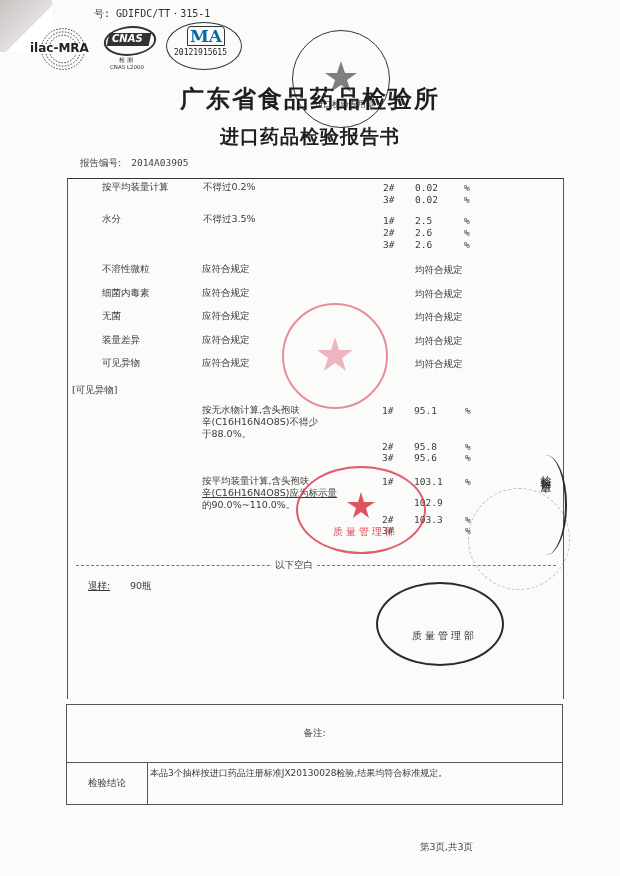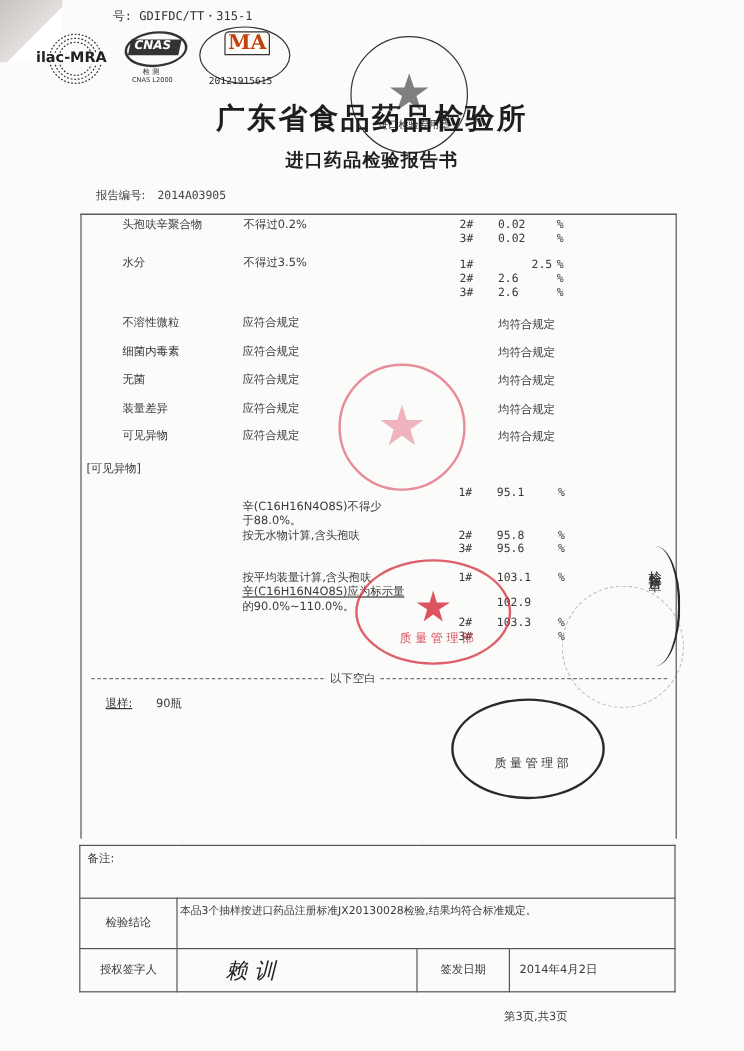--- a/index.html
+++ b/index.html
@@ -9,21 +9,21 @@
     font-family: "DejaVu Sans", "Liberation Sans", sans-serif;
     color: #2c2c2c;
   }
   .abs { position: absolute; }
   .fold {
     position: absolute; left: 0; top: 0; width: 52px; height: 52px;
     background: linear-gradient(135deg, #c9c4c2 0%, #e3dfde 55%, #ffffff 56%);
   }
   .docno { left: 62px; top: 7px; font-family: "DejaVu Sans Mono", monospace; font-size: 10px; color:#333;margin-left:32px; }
   .title { left: 0; width: 620px; text-align: center; top: 83px; font-family: "DejaVu Serif", serif; font-size: 24px; font-weight: bold; letter-spacing: 2px; color:#1e1e1e; }
-  .subtitle { left: 0; width: 620px; text-align: center; top: 124px; font-family: "DejaVu Sans", sans-serif; font-size: 15px; font-weight: bold; letter-spacing: 1px; color:#1e1e1e; }
+  .subtitle { left: 0; width: 620px; text-align: center; top: 124px; font-family: "DejaVu Sans", sans-serif; font-size: 19px; font-weight: bold; letter-spacing: 1px; color:#1e1e1e; }
   .repno { left: 80px; top: 157px; font-size: 9.5px; color:#444; }
   .repno span.v { margin-left: 10px; font-family:"DejaVu Sans Mono", monospace; }
 
   .frame { position:absolute; left: 67px; top: 178px; width: 495px; height: 520px; border-left: 1.2px solid #555; border-right: 1.2px solid #555; border-top: 1.5px solid #333; }
   .t { position:absolute; font-size: 9.5px; color:#3a3a3a; white-space: nowrap; }
   .mono { font-family: "DejaVu Sans Mono", "Liberation Mono", monospace; }
 
   .blank-line { position:absolute; left: 76px; top: 565px; width: 480px; border-top: 1px dashed #777; }
   .blank-label { position:absolute; left: 272px; top: 559px; padding: 0 3px; background:#fbfbfa; font-size: 9.5px; color:#444; }
 
@@ -59,53 +59,53 @@
 
 <div class="abs" style="left:104px;top:26px;width:52px;height:50px;">
   <div style="position:absolute;left:0;top:0;width:48px;height:26px;border:2px solid #333;border-radius:50%;transform:skewX(-12deg);"></div>
   <div style="position:absolute;left:4px;top:7px;width:42px;height:13px;background:#333;transform:skewX(-12deg);"></div>
   <span class="t" style="left:8px;top:7px;font-size:10px;font-weight:bold;font-style:italic;color:#fff;">CNAS</span>
   <span class="t" style="left:15px;top:30px;font-size:6px;color:#333;">检 测</span>
   <span class="t" style="left:6px;top:38px;font-size:5.5px;color:#333;">CNAS L2000</span>
 </div>
 
 <div class="abs" style="left:166px;top:22px;width:74px;height:46px;border:1.5px solid #333;border-radius:50%;">
-  <span class="t" style="left:20px;top:3px;font-size:17px;font-weight:bold;font-family:'DejaVu Serif',serif;color:#c2410c;border:1.5px solid #333;border-radius:4px 4px 0 0;padding:0 2px;line-height:18px;">MA</span>
-  <span class="t mono" style="left:7px;top:40px;font-size:8px;color:#222;">20121915615</span>
+  <span class="t" style="left:20px;top:3px;font-size:17px;font-weight:bold;font-family:'DejaVu Serif',serif;color:#0369a1;border:1.5px solid #333;border-radius:4px 4px 0 0;padding:0 2px;line-height:18px;">MA</span>
+  <span class="t mono" style="left:7px;top:25px;font-size:8px;color:#222;">20121915615</span>
 </div>
 
 <div class="stamp" style="left:292px;top:30px;width:96px;height:96px;border:1.5px solid #333;">
   <svg width="96" height="96" viewBox="0 0 96 96" style="position:absolute;left:0;top:0;">
     <polygon points="48,30 52,42 64,42 54,49 58,61 48,54 38,61 42,49 32,42 44,42" fill="#555" opacity=".75"></polygon>
   </svg>
   <span class="t" style="left:22px;top:68px;font-size:8.5px;color:#333;">进口检验专用章</span>
 </div>
 
 <div class="abs title">广东省食品药品检验所</div>
 <div class="abs subtitle">进口药品检验报告书</div>
 
 <div class="abs repno">
   <span>报告编号:</span><span class="v">2014A03905</span>
 </div>
 
 <div class="frame"></div>
 
-<span class="t" style="left:102px;top:181px;">头孢呋辛聚合物</span>
+<span class="t" style="left:102px;top:181px;">按平均装量计算</span>
 <span class="t" style="left:203px;top:181px;">不得过0.2%</span>
 <span class="t mono" style="left:383px;top:182px;">2#</span>
 <span class="t mono" style="left:415px;top:182px;">0.02</span>
 <span class="t mono" style="left:464px;top:182px;">%</span>
 <span class="t mono" style="left:383px;top:194px;">3#</span>
 <span class="t mono" style="left:415px;top:194px;">0.02</span>
 <span class="t mono" style="left:464px;top:194px;">%</span>
 
 <span class="t" style="left:102px;top:213px;">水分</span>
 <span class="t" style="left:203px;top:213px;">不得过3.5%</span>
 <span class="t mono" style="left:383px;top:215px;">1#</span>
-<span class="t mono" style="left:415px;top:215px;margin-left:28px;">2.5</span>
+<span class="t mono" style="left:415px;top:215px;">2.5</span>
 <span class="t mono" style="left:464px;top:215px;">%</span>
 <span class="t mono" style="left:383px;top:227px;">2#</span>
 <span class="t mono" style="left:415px;top:227px;">2.6</span>
 <span class="t mono" style="left:464px;top:227px;">%</span>
 <span class="t mono" style="left:383px;top:239px;">3#</span>
 <span class="t mono" style="left:415px;top:239px;">2.6</span>
 <span class="t mono" style="left:464px;top:239px;">%</span>
 
 <span class="t" style="left:102px;top:263px;">不溶性微粒</span>
 <span class="t" style="left:202px;top:263px;">应符合规定</span>
@@ -122,21 +122,21 @@
 <span class="t" style="left:102px;top:334px;">装量差异</span>
 <span class="t" style="left:202px;top:334px;">应符合规定</span>
 <span class="t" style="left:415px;top:335px;">均符合规定</span>
 
 <span class="t" style="left:102px;top:357px;">可见异物</span>
 <span class="t" style="left:202px;top:357px;">应符合规定</span>
 <span class="t" style="left:415px;top:358px;">均符合规定</span>
 
 <span class="t" style="left:72px;top:384px;">[可见异物]</span>
 
-<span class="t" style="left:202px;top:404px;margin-top:36px;">按无水物计算,含头孢呋</span>
+<span class="t" style="left:202px;top:404px;">按无水物计算,含头孢呋</span>
 <span class="t" style="left:202px;top:416px;">辛(C16H16N4O8S)不得少</span>
 <span class="t" style="left:202px;top:428px;">于88.0%。</span>
 <span class="t mono" style="left:382px;top:405px;">1#</span>
 <span class="t mono" style="left:414px;top:405px;">95.1</span>
 <span class="t mono" style="left:465px;top:405px;">%</span>
 <span class="t mono" style="left:382px;top:441px;">2#</span>
 <span class="t mono" style="left:414px;top:441px;">95.8</span>
 <span class="t mono" style="left:465px;top:441px;">%</span>
 <span class="t mono" style="left:382px;top:452px;">3#</span>
 <span class="t mono" style="left:414px;top:452px;">95.6</span>
@@ -179,30 +179,24 @@
   <span class="t" style="left:12px;top:12px;font-size:11px;writing-mode:vertical-rl;letter-spacing:2px;color:#2a2a2a;">检验所章</span>
 </div>
 
 <div class="stamp" style="left:376px;top:582px;width:124px;height:80px;border:2px solid #2a2a2a;">
   <span class="t" style="left:34px;top:45px;font-size:10px;color:#333;letter-spacing:3px;">质量管理部</span>
 </div>
 
 <table class="foot">
   <tbody>
       <tr style="height:44px;">
-    <td colspan="4" style="vertical-align:top;padding:4px 6px;">
+    <td colspan="4" style="vertical-align:top;padding:22px 6px;text-align:center;">
       <span>备注:</span>
     </td>
   </tr>
   <tr style="height:42px;">
     <td style="width:78px;text-align:center;">检验结论</td>
     <td colspan="3" style="vertical-align:top;padding:4px 2px;font-size:9px;">本品3个抽样按进口药品注册标准JX20130028检验,结果均符合标准规定。</td>
   </tr>
-  <tr style="height:36px;">
-    <td style="text-align:center;">授权签字人</td>
-    <td style="width:158px;padding-left:40px;"><span class="sign-font">赖 训</span></td>
-    <td style="width:74px;text-align:center;">签发日期</td>
-    <td style="padding-left:8px;">2014年4月2日</td>
-  </tr>
 </tbody>
   </table>
 
 <span class="t abs pageno">第3页,共3页</span>
 
 </body></html>

